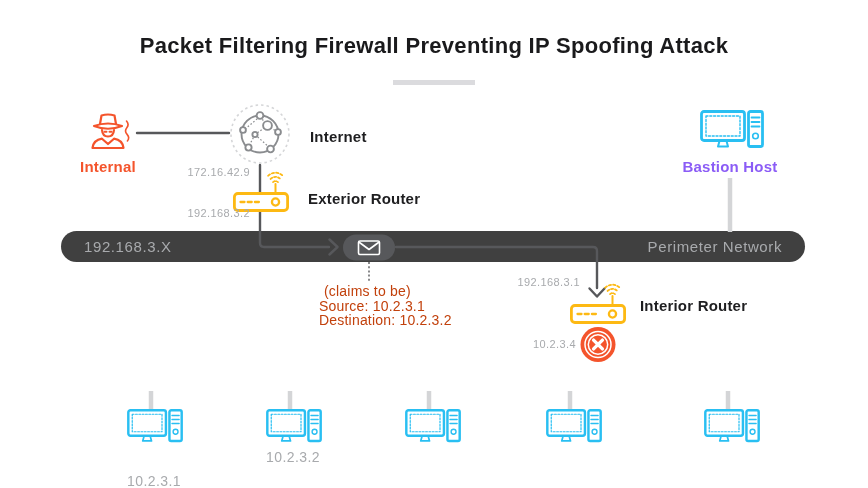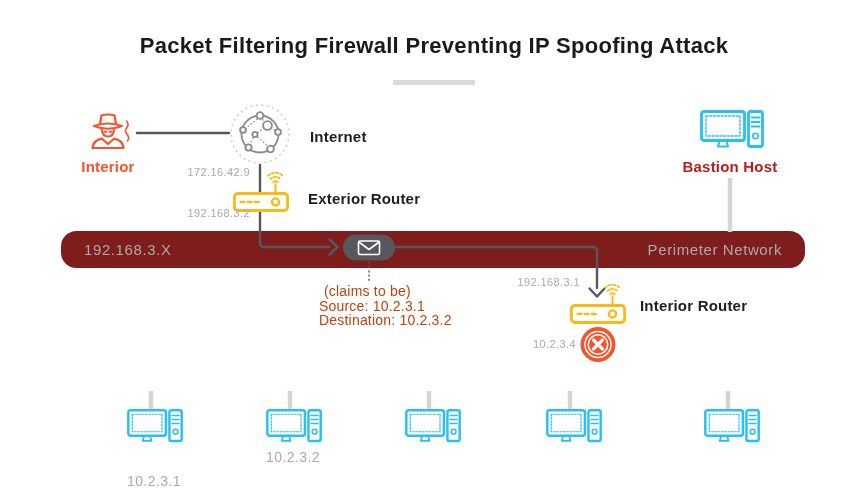--- a/index.html
+++ b/index.html
@@ -1,27 +1,27 @@
 <!DOCTYPE html>
 <html><head>
 <meta charset="utf-8">
 <style>
   html,body{margin:0;padding:0;background:#ffffff;}
   body{font-family:"Liberation Sans","DejaVu Sans",sans-serif;}
   .canvas{position:relative;width:868px;height:488px;background:#fff;overflow:hidden;}
   .abs{position:absolute;}
   .title{left:0;top:33px;width:868px;text-align:center;font-size:22px;font-weight:800;color:#1a1a1c;letter-spacing:.3px;}
   .underline{left:393px;top:80px;width:82px;height:5px;background:#dbdbde;}
-  .netbar{left:61px;width:744px;height:37px;background:#7f1d1d;border-radius:15.5px;display:flex;justify-content:space-between;align-items:center;padding:0 23px;box-sizing:border-box;}
+  .netbar{left:61px;width:744px;height:31px;background:#404040;border-radius:15.5px;display:flex;justify-content:space-between;align-items:center;padding:0 23px;box-sizing:border-box;}
   .netbar span{font-size:15px;color:#a8aaad;letter-spacing:.6px;line-height:31px;white-space:nowrap;}
   .node-label{font-size:15px;font-weight:700;color:#1e1e20;letter-spacing:.2px;white-space:nowrap;}
   .ip{font-size:11px;color:#a8aaad;letter-spacing:.4px;white-space:nowrap;}
   .ip.r{text-align:right;}
   .orange{color:#f4542c;}
-  .cyan{color:#b91c1c;}
+  .cyan{color:#8b5cf6;}
   .claims{left:319px;top:284px;font-size:14px;font-weight:500;color:#c2410c;line-height:14.5px;letter-spacing:.2px;}
   .claims .c1{padding-left:5px;}
   .ws-ip{font-size:14px;color:#a8aaad;letter-spacing:.4px;text-align:center;}
   svg.overlay{position:absolute;left:0;top:0;pointer-events:none;}
 </style>
 </head>
 <body>
 
 <div class="canvas">
 
@@ -127,21 +127,21 @@
     </g>
 
     <use href="#pc" x="700" y="110" width="64" height="44" style="color:#29bff2"></use>
     <use href="#pc" x="127" y="409" width="56" height="38.5" style="color:#29bff2"></use>
     <use href="#pc" x="266" y="409" width="56" height="38.5" style="color:#29bff2"></use>
     <use href="#pc" x="405" y="409" width="56" height="38.5" style="color:#29bff2"></use>
     <use href="#pc" x="546" y="409" width="56" height="38.5" style="color:#29bff2"></use>
     <use href="#pc" x="704" y="409" width="56" height="38.5" style="color:#29bff2"></use>
   </svg>
 
-  <div class="abs node-label orange" style="left:58px;top:158px;width:100px;text-align:center;">Interior</div>
+  <div class="abs node-label orange" style="left:58px;top:158px;width:100px;text-align:center;">Internal</div>
   <div class="abs node-label" style="left:310px;top:128px;">Internet</div>
   <div class="abs node-label" style="left:308px;top:190px;">Exterior Router</div>
   <div class="abs node-label cyan" style="left:665px;top:158px;width:130px;text-align:center;">Bastion Host</div>
   <div class="abs node-label" style="left:640px;top:297px;text-align:center;">Interior Router</div>
 
   <div class="abs ip r" style="left:150px;top:166px;width:100px;">172.16.42.9</div>
   <div class="abs ip r" style="left:150px;top:207px;width:100px;">192.168.3.2</div>
   <div class="abs ip r" style="left:480px;top:276px;width:100px;">192.168.3.1</div>
   <div class="abs ip r" style="left:486px;top:338px;width:90px;">10.2.3.4</div>
 

